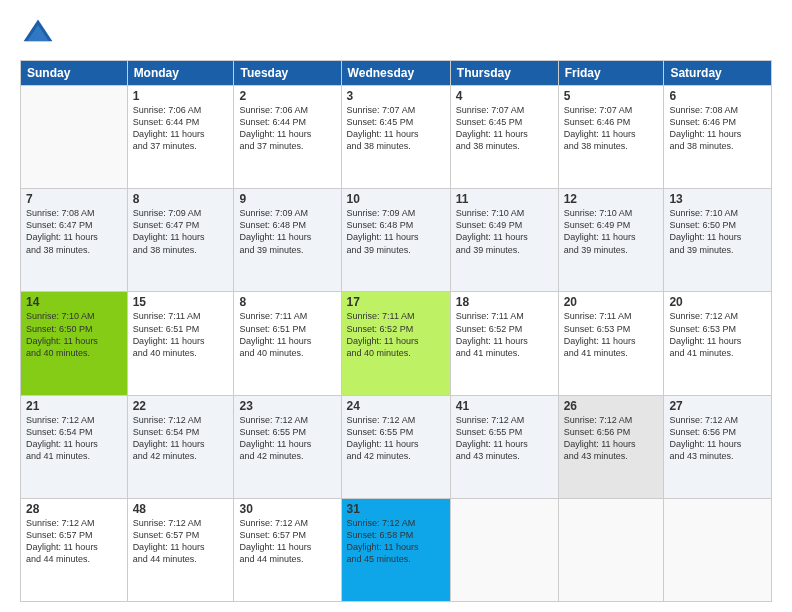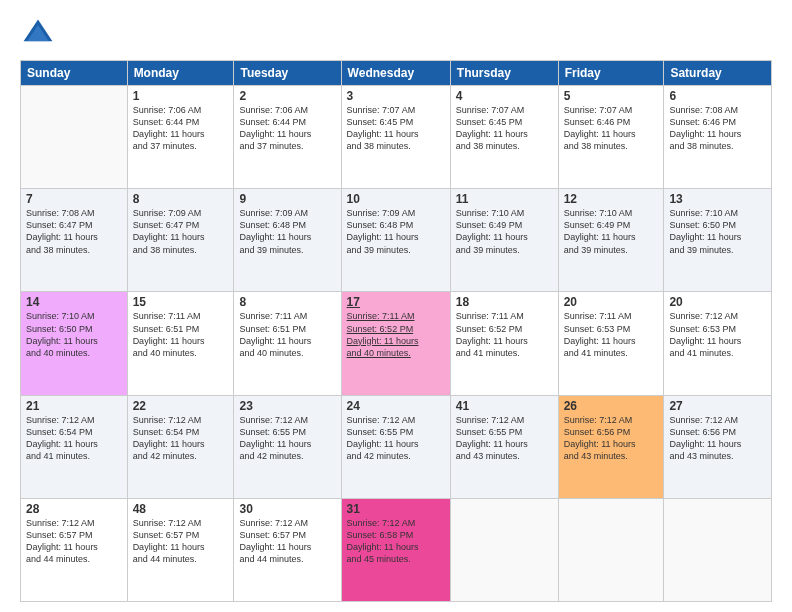--- a/index.html
+++ b/index.html
@@ -230,42 +230,42 @@
           </td>
           <td style="background: rgb(240, 244, 248);">
             <span class="day-number">13</span>
             <div class="cell-info" style="white-space: pre-line;">Sunrise: 7:10 AM
 Sunset: 6:50 PM
 Daylight: 11 hours
 and 39 minutes.</div>
           </td>
         </tr>
         <tr>
-          <td style="background: #f0abfc;">
+          <td style="background: #84cc16;">
             <span class="day-number">14</span>
             <div class="cell-info" style="white-space: pre-line;">Sunrise: 7:10 AM
 Sunset: 6:50 PM
 Daylight: 11 hours
 and 40 minutes.</div>
           </td>
           <td style="background: rgb(255, 255, 255);">
             <span class="day-number">15</span>
             <div class="cell-info" style="white-space: pre-line;">Sunrise: 7:11 AM
 Sunset: 6:51 PM
 Daylight: 11 hours
 and 40 minutes.</div>
           </td>
           <td style="background: rgb(255, 255, 255);">
             <span class="day-number">8</span>
             <div class="cell-info" style="white-space: pre-line;">Sunrise: 7:11 AM
 Sunset: 6:51 PM
 Daylight: 11 hours
 and 40 minutes.</div>
           </td>
-          <td style="background: #f9a8d4; text-decoration: underline;">
+          <td style="background: #bef264;">
             <span class="day-number">17</span>
             <div class="cell-info" style="white-space: pre-line;">Sunrise: 7:11 AM
 Sunset: 6:52 PM
 Daylight: 11 hours
 and 40 minutes.</div>
           </td>
           <td style="background: rgb(255, 255, 255);">
             <span class="day-number">18</span>
             <div class="cell-info" style="white-space: pre-line;">Sunrise: 7:11 AM
 Sunset: 6:52 PM
@@ -316,21 +316,21 @@
 Daylight: 11 hours
 and 42 minutes.</div>
           </td>
           <td style="background: rgb(240, 244, 248);">
             <span class="day-number">41</span>
             <div class="cell-info" style="white-space: pre-line;">Sunrise: 7:12 AM
 Sunset: 6:55 PM
 Daylight: 11 hours
 and 43 minutes.</div>
           </td>
-          <td style="background: #fdba74; margin-top: 32px;">
+          <td style="background: #e5e5e5; margin-top: 32px;">
             <span class="day-number">26</span>
             <div class="cell-info" style="white-space: pre-line;">Sunrise: 7:12 AM
 Sunset: 6:56 PM
 Daylight: 11 hours
 and 43 minutes.</div>
           </td>
           <td style="background: rgb(240, 244, 248);">
             <span class="day-number">27</span>
             <div class="cell-info" style="white-space: pre-line;">Sunrise: 7:12 AM
 Sunset: 6:56 PM
@@ -353,21 +353,21 @@
 Daylight: 11 hours
 and 44 minutes.</div>
           </td>
           <td style="background: rgb(255, 255, 255);">
             <span class="day-number">30</span>
             <div class="cell-info" style="white-space: pre-line;">Sunrise: 7:12 AM
 Sunset: 6:57 PM
 Daylight: 11 hours
 and 44 minutes.</div>
           </td>
-          <td style="background: #ec4899; margin-top: 31px;">
+          <td style="background: #0ea5e9; margin-top: 31px;">
             <span class="day-number">31</span>
             <div class="cell-info" style="white-space: pre-line;">Sunrise: 7:12 AM
 Sunset: 6:58 PM
 Daylight: 11 hours
 and 45 minutes.</div>
           </td>
           <td class="empty-cell"></td>
           <td class="empty-cell"></td>
           <td class="empty-cell"></td>
         </tr>

